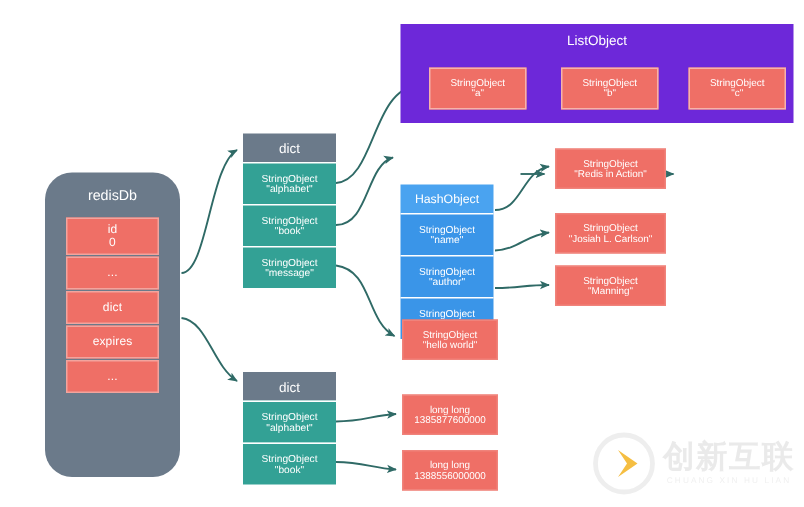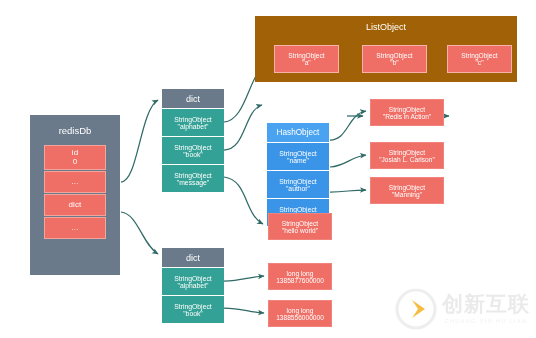--- a/index.html
+++ b/index.html
@@ -23,21 +23,21 @@
     flex-direction:column;
     align-items:center;
     justify-content:center;
     line-height:1.12;
     letter-spacing:.1px;
   }
   .cell .l1{display:block;}
   .cell .l2{display:block;}
 
   
-  #redisdb{left:30px;top:115px;width:90px;height:160px;background:#6b7a8a;}
+  #redisdb{left:30px;top:115px;width:90px;height:203px;background:#6b7a8a;border-radius:18px;}
   #redisdb .title{
     position:absolute;left:0;top:10px;width:100%;
     text-align:center;color:#ffffff;font-size:9.5px;
   }
   #redisdb .stack{position:absolute;left:14px;top:30px;width:62px;}
   #redisdb .stack .cell{
     height:22px;font-size:8px;margin-bottom:1px;
     border:1px solid #f3a49d;background:#ef6f66;
   }
   #redisdb .stack .cell.twoline{height:25px;}
@@ -62,21 +62,21 @@
     height:19px;font-size:8.2px;background:#4aa3f0;color:#fff;
     display:flex;align-items:center;justify-content:center;
   }
   #hashobj .item{
     height:27px;font-size:6.8px;background:#3a95e8;color:#fff;
     border-top:1px solid #ffffff;
     display:flex;flex-direction:column;align-items:center;justify-content:center;
   }
 
   
-  #listobj{left:255px;top:16px;width:262px;height:66px;background:#a16207;}
+  #listobj{left:267px;top:16px;width:262px;height:66px;background:#6d28d9;}
   #listobj .lo-title{
     position:absolute;left:0;top:6px;width:100%;text-align:center;
     color:#ffffff;font-size:9px;
   }
   #listobj .lo-item{
     position:absolute;top:29px;width:63px;height:26px;
     background:#ef6f66;border:1.5px solid #f6b2ab;
     font-size:6.6px;color:#fff;
     display:flex;flex-direction:column;align-items:center;justify-content:center;
   }
@@ -167,20 +167,23 @@
         <span class="l1">id</span>
         <span class="l2">0</span>
       </div>
       <div class="cell">
         <span class="l1">...</span>
       </div>
       <div class="cell">
         <span class="l1">dict</span>
       </div>
       <div class="cell">
+        <span class="l1">expires</span>
+      </div>
+      <div class="cell">
         <span class="l1">...</span>
       </div>
     </div>
   </div>
 
   <div class="node dictbox" id="dict1">
     <div class="head">dict</div>
     <div class="item">
       <span class="l1">StringObject</span>
       <span class="l2">"alphabet"</span>

